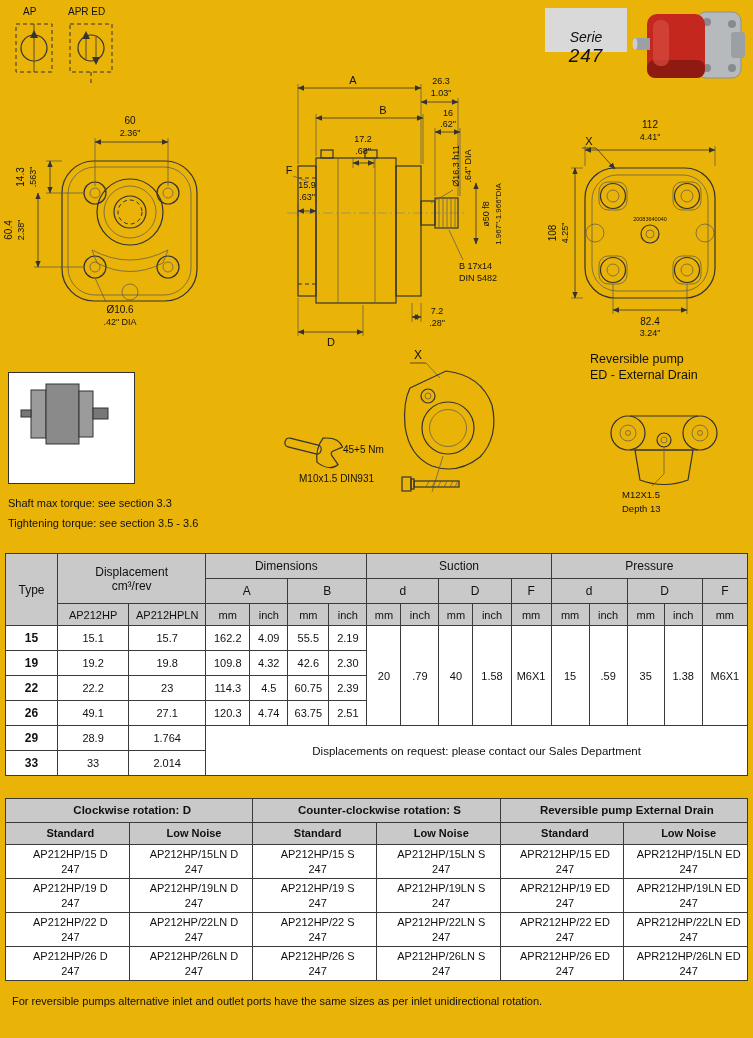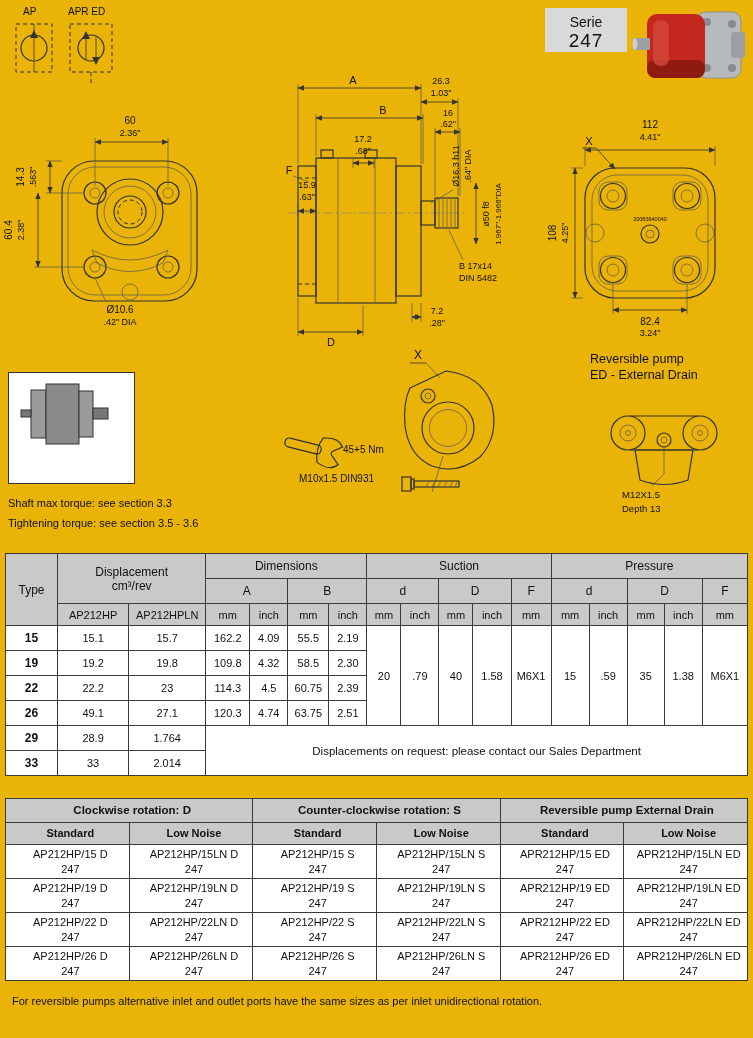--- a/index.html
+++ b/index.html
@@ -7,21 +7,21 @@
   body { font-family:"Liberation Sans","DejaVu Sans",sans-serif; color:#111; }
   #page { position:relative; width:753px; height:1038px; background:#eab308; overflow:hidden; }
   .abs { position:absolute; }
   svg { display:block; overflow:visible; }
   svg text { font-family:"Liberation Sans","DejaVu Sans",sans-serif; fill:#111; }
   .ln { fill:none; stroke:#333; stroke-width:1.2; }
   .th { fill:none; stroke:#555; stroke-width:0.7; }
   .dm { fill:none; stroke:#333; stroke-width:0.8; }
   .cl { fill:none; stroke:#888; stroke-width:0.7; stroke-dasharray:10 3 2 3; }
   .dsh { fill:none; stroke:#333; stroke-width:1; stroke-dasharray:4 3; }
-  .serie { background:#d9d9d9; text-align:center; padding:6px 0; }
+  .serie { background:#d9d9d9; text-align:center; padding:21px 0;font-style:italic; }
   .serie .s1 { font-size:14px; }
   .serie .s2 { font-size:19px; letter-spacing:1px; }
   .note { font-size:11px; }
   table { border-collapse:collapse; table-layout:fixed; background:#fff; }
   td { border:1px solid #3a3a3a; text-align:center; vertical-align:middle; font-size:11px; padding:1px 2px; overflow:hidden; }
   .hd { background:#c9c9c9; }
   .dims .h1 td { font-size:12px; height:25px;margin-top:28px; }
   .dims .h2 td { font-size:12px; height:25px; }
   .dims .h3 td { font-size:11px; height:22px;text-align:center; }
   .dims .bd td { height:25px; }
@@ -380,21 +380,21 @@
       <td rowspan="4">35</td>
       <td rowspan="4">1.38</td>
       <td rowspan="4">M6X1</td>
     </tr>
     <tr class="bd">
       <td class="type">19</td>
       <td>19.2</td>
       <td>19.8</td>
       <td>109.8</td>
       <td>4.32</td>
-      <td>58.5</td>
+      <td>42.6</td>
       <td>2.30</td>
     </tr>
     <tr class="bd">
       <td class="type">22</td>
       <td>22.2</td>
       <td>23</td>
       <td>114.3</td>
       <td>4.5</td>
       <td>60.75</td>
       <td>2.39</td>

